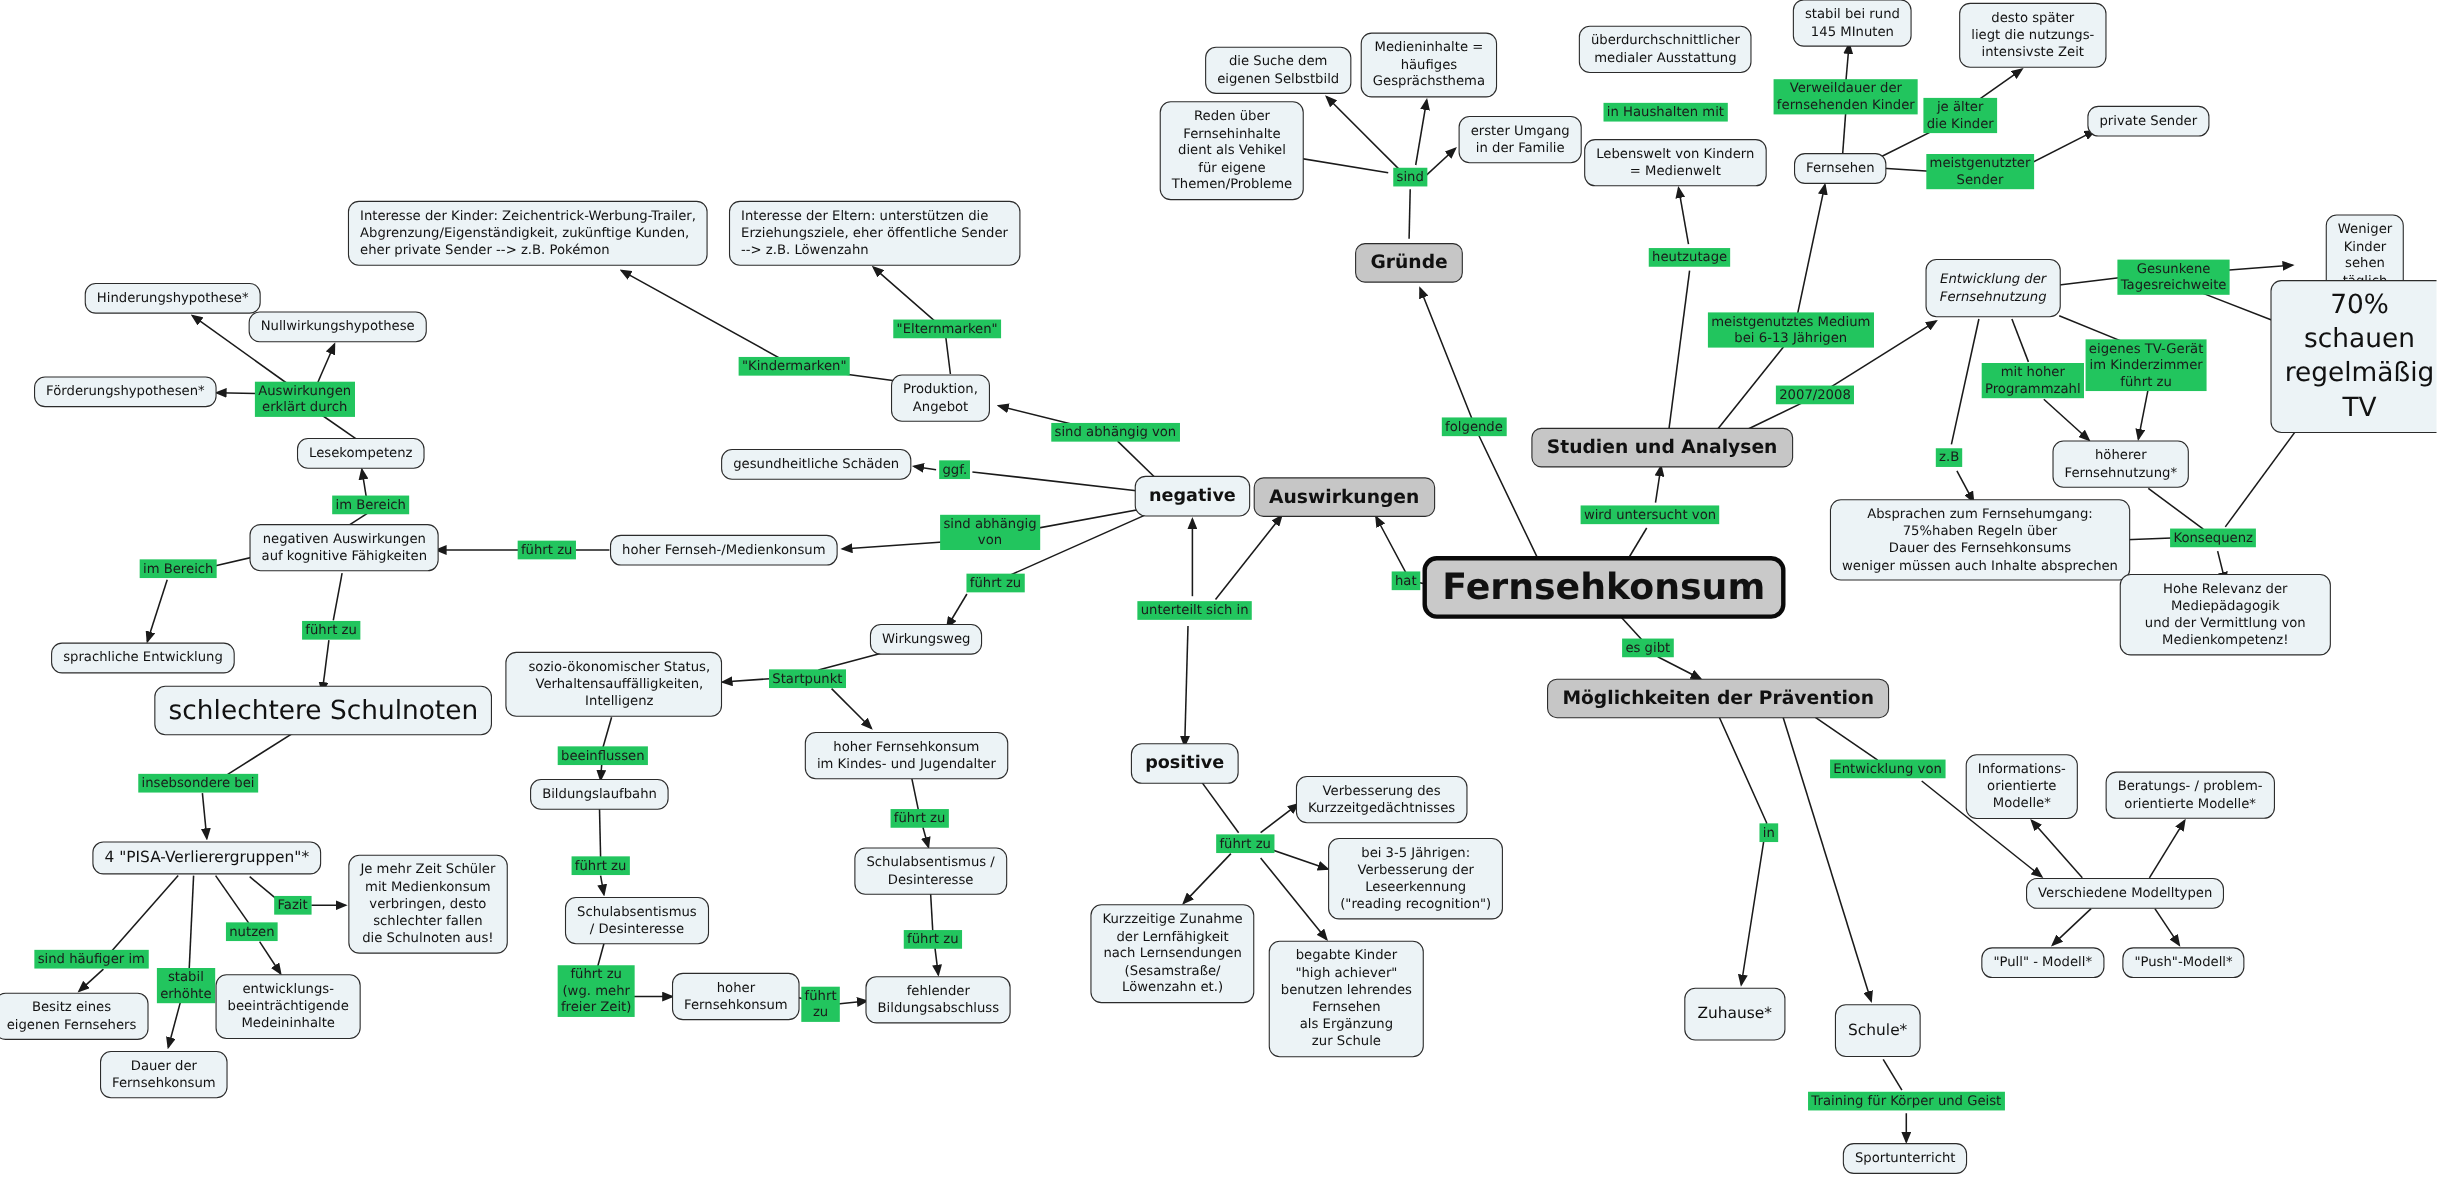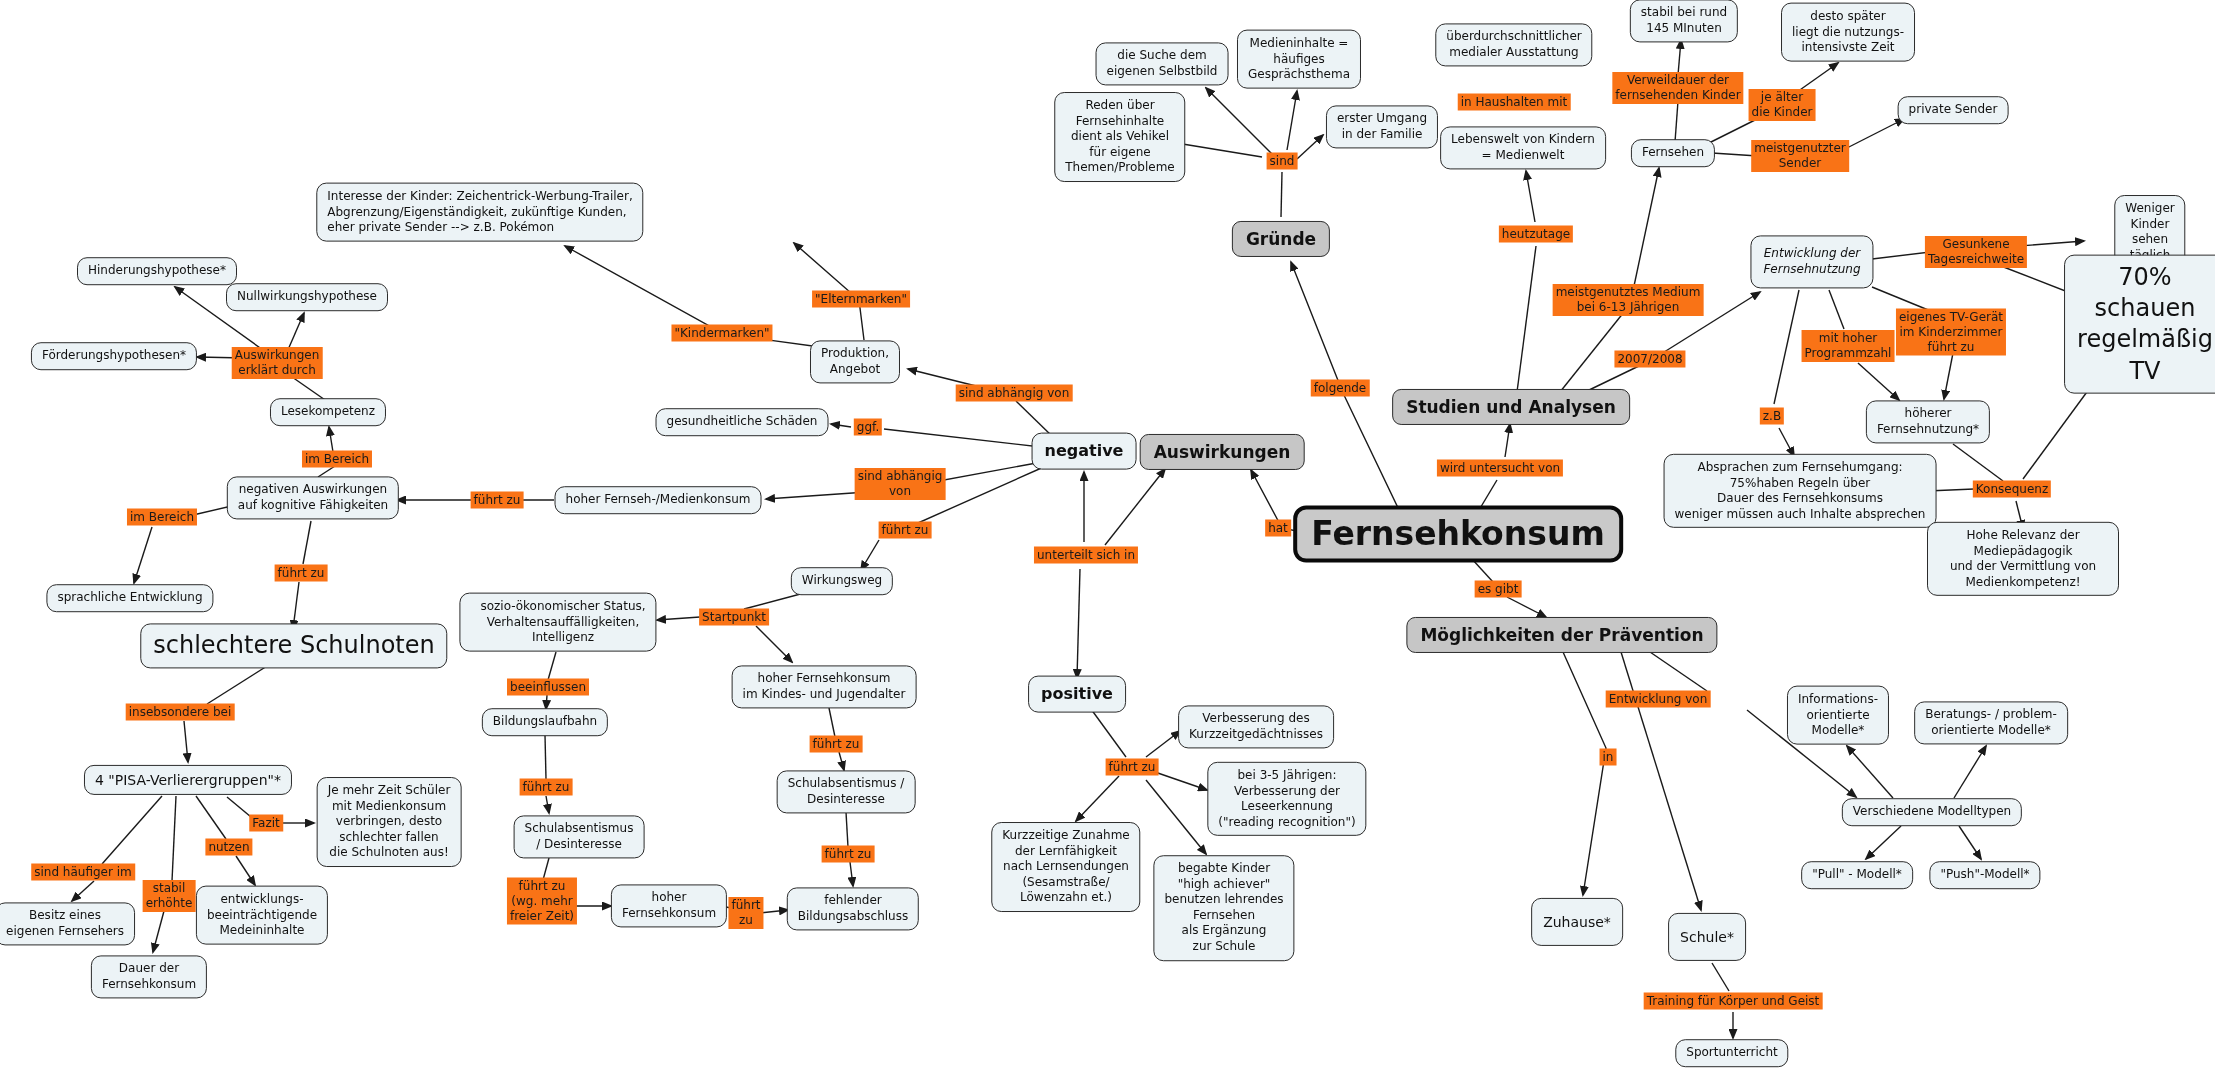--- a/index.html
+++ b/index.html
@@ -1,21 +1,21 @@
 <!DOCTYPE html>
 <html><head>
 <meta charset="utf-8">
 <style>
   html,body{margin:0;padding:0;background:#fff;}
   body{width:2215px;height:1072px;position:relative;overflow:hidden;
        font-family:"DejaVu Sans","Liberation Sans",sans-serif;color:#111;}
   #stage{position:absolute;inset:0;width:2215px;height:1072px;}
   #edges{position:absolute;left:0;top:0;z-index:1;}
   .elabel{position:absolute;z-index:2;transform:translate(-50%,-50%);
-          background:#f97316;padding:1px 3px;font-size:12px;line-height:1.25;
+          background:#22c55e;padding:1px 3px;font-size:12px;line-height:1.25;
           color:#1a1a1a;white-space:pre-line;text-align:center;}
   .node{position:absolute;z-index:3;transform:translate(-50%,-50%);
         background:#ecf3f6;border:1.3px solid #2b2b2b;border-radius:10px;
         padding:5px 10px;font-size:12px;line-height:1.3;color:#111;
         white-space:pre-line;text-align:center;box-sizing:border-box;}
   .node.header{background:#c6c6c6;font-weight:bold;font-size:17px;
                padding:6px 13px;border-radius:9px;}
   .node.main{background:#c9c9c9;font-weight:bold;font-size:33px;
              border:4.5px solid #0a0a0a;border-radius:13px;padding:3px 14px;
              white-space:nowrap;}
@@ -186,21 +186,21 @@
 Tagesreichweite</div>
     <div class="elabel" style="left: 1848px; top: 346px;">mit hoher
 Programmzahl</div>
     <div class="elabel" style="left: 1951px; top: 332px;">eigenes TV-Gerät
 im Kinderzimmer
 führt zu</div>
     <div class="elabel" style="left: 1772px; top: 416px;">z.B</div>
     <div class="elabel" style="left: 2012px; top: 489px;">Konsequenz</div>
     <div class="elabel" style="left: 1498px; top: 589px;">es gibt</div>
     <div class="elabel" style="left: 1132px; top: 767px;">führt zu</div>
-    <div class="elabel" style="left: 1658px; top: 699px; text-align: right;">Entwicklung von</div>
+    <div class="elabel" style="left: 1716px; top: 699px; text-align: right;">Entwicklung von</div>
     <div class="elabel" style="left: 1608px; top: 757px;">in</div>
     <div class="elabel" style="left: 1733px; top: 1001px;">Training für Körper und Geist</div>
     <div class="node" style="left: 157px; top: 271px;">Hinderungshypothese*</div>
     <div class="node" style="left: 307px; top: 297px;">Nullwirkungshypothese</div>
     <div class="node" style="left: 114px; top: 356px;">Förderungshypothesen*</div>
     <div class="node" style="left: 328px; top: 412px;">Lesekompetenz</div>
     <div class="node" style="left: 313px; top: 498px;">negativen Auswirkungen
 auf kognitive Fähigkeiten</div>
     <div class="node" style="left: 130px; top: 598px;">sprachliche Entwicklung</div>
     <div class="node big" style="left: 294px; top: 646px;">schlechtere Schulnoten</div>
@@ -213,20 +213,23 @@
     <div class="node" style="left: 65px; top: 924px;">Besitz eines
 eigenen Fernsehers</div>
     <div class="node" style="left: 149px; top: 977px;">Dauer der
 Fernsehkonsum</div>
     <div class="node" style="left: 262px; top: 915px;">entwicklungs-
 beeinträchtigende
 Medeininhalte</div>
     <div class="node al" style="left: 480px; top: 212px;">Interesse der Kinder: Zeichentrick-Werbung-Trailer,
 Abgrenzung/Eigenständigkeit, zukünftige Kunden,
 eher private Sender   --&gt; z.B. Pokémon</div>
+    <div class="node al" style="left: 795px; top: 212px;">Interesse der Eltern: unterstützen die
+Erziehungsziele, eher öffentliche Sender
+--&gt; z.B. Löwenzahn</div>
     <div class="node" style="left: 855px; top: 362px;">Produktion,
 Angebot</div>
     <div class="node" style="left: 742px; top: 422px;">gesundheitliche Schäden</div>
     <div class="node bold" style="left: 1084px; top: 451px;">negative</div>
     <div class="node" style="left: 658px; top: 500px;">hoher Fernseh-/Medienkonsum</div>
     <div class="node" style="left: 842px; top: 581px;">Wirkungsweg</div>
     <div class="node" style="left: 558px; top: 622px; padding-left: 20px;">sozio-ökonomischer Status,
 Verhaltensauffälligkeiten,
 Intelligenz</div>
     <div class="node" style="left: 545px; top: 722px;">Bildungslaufbahn</div>

